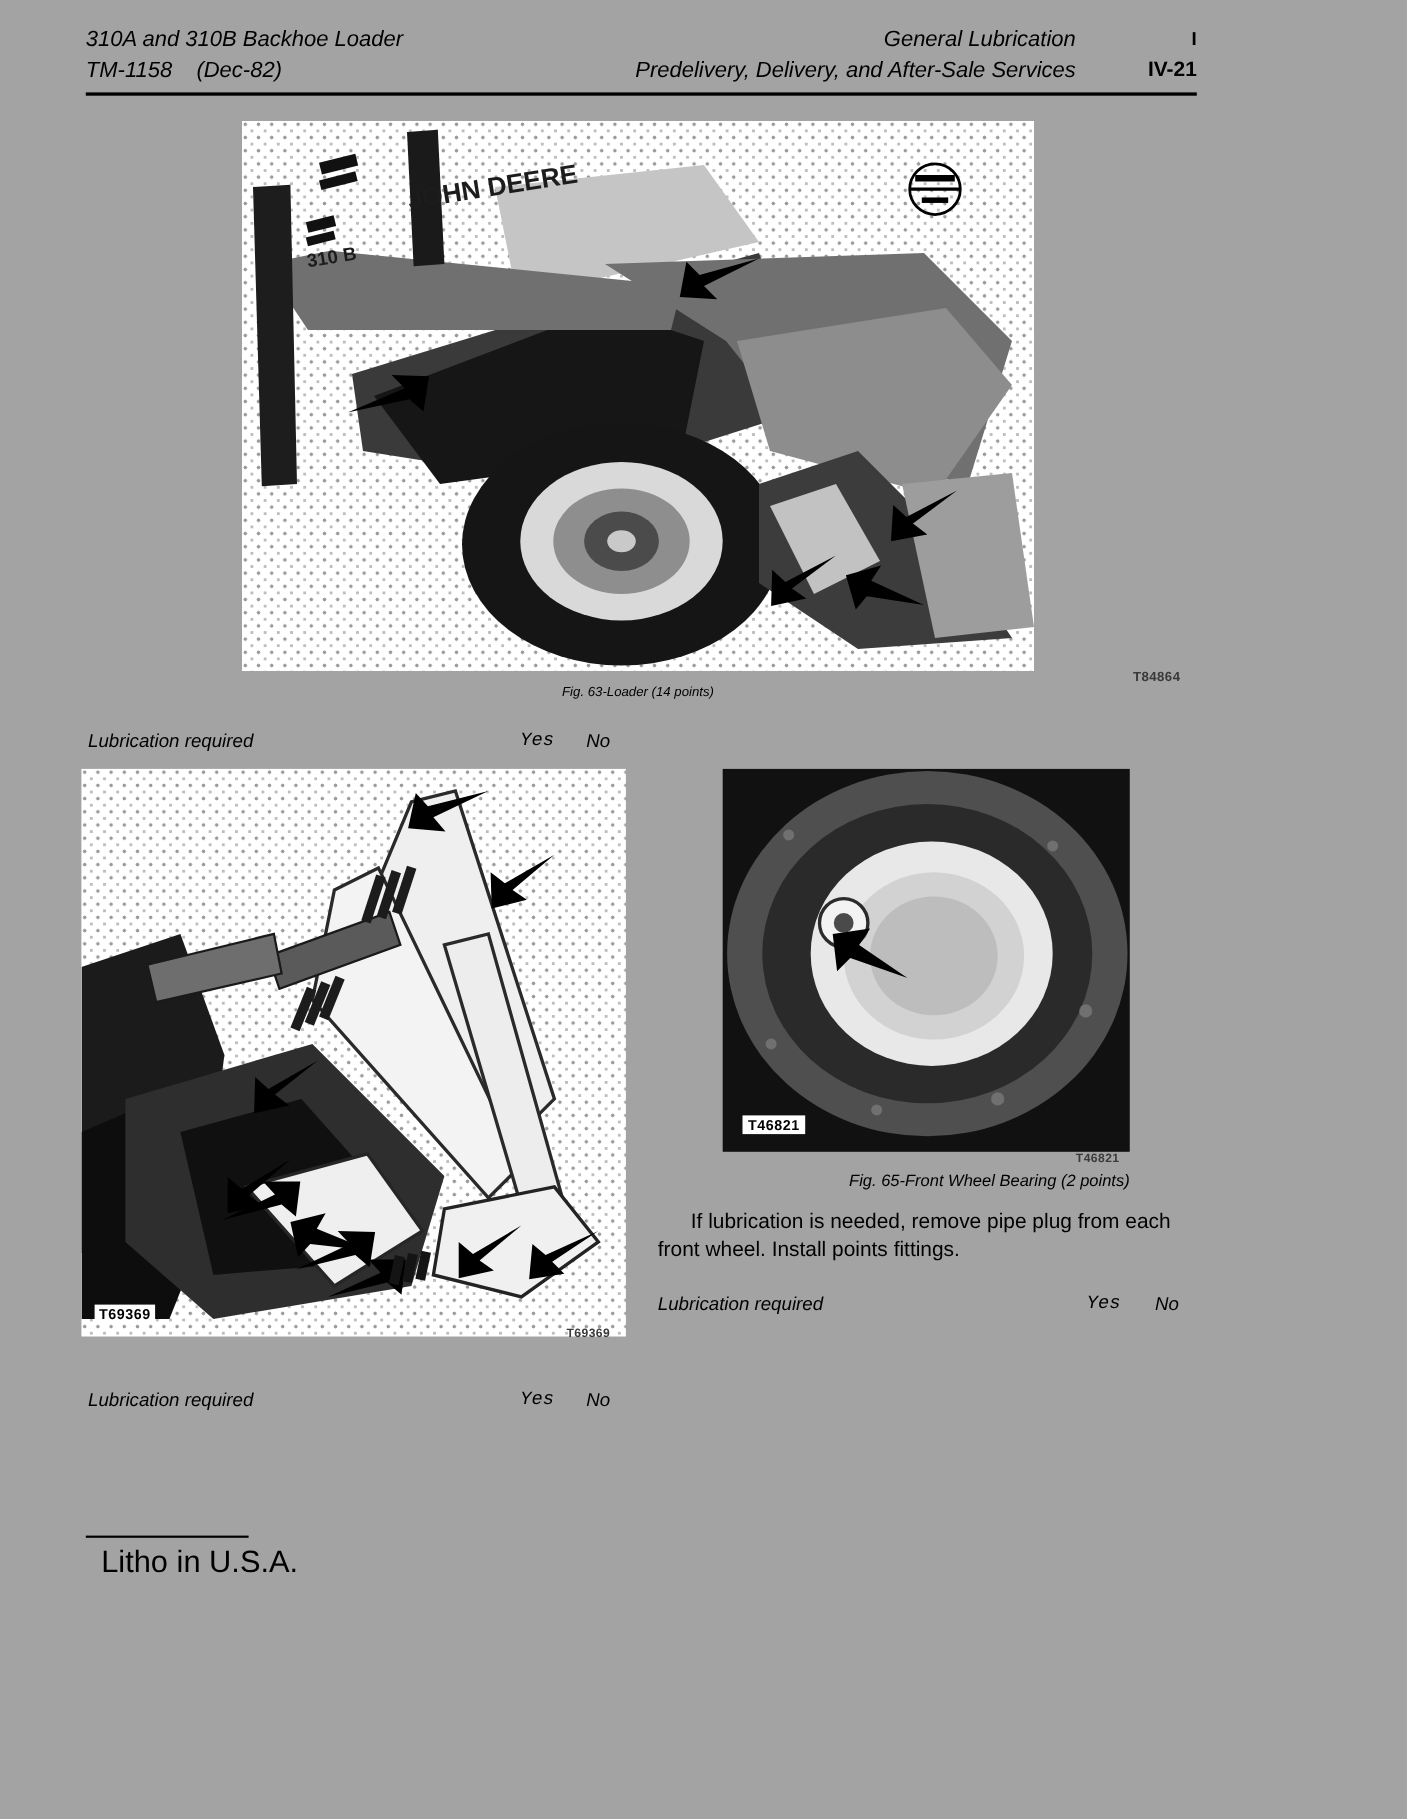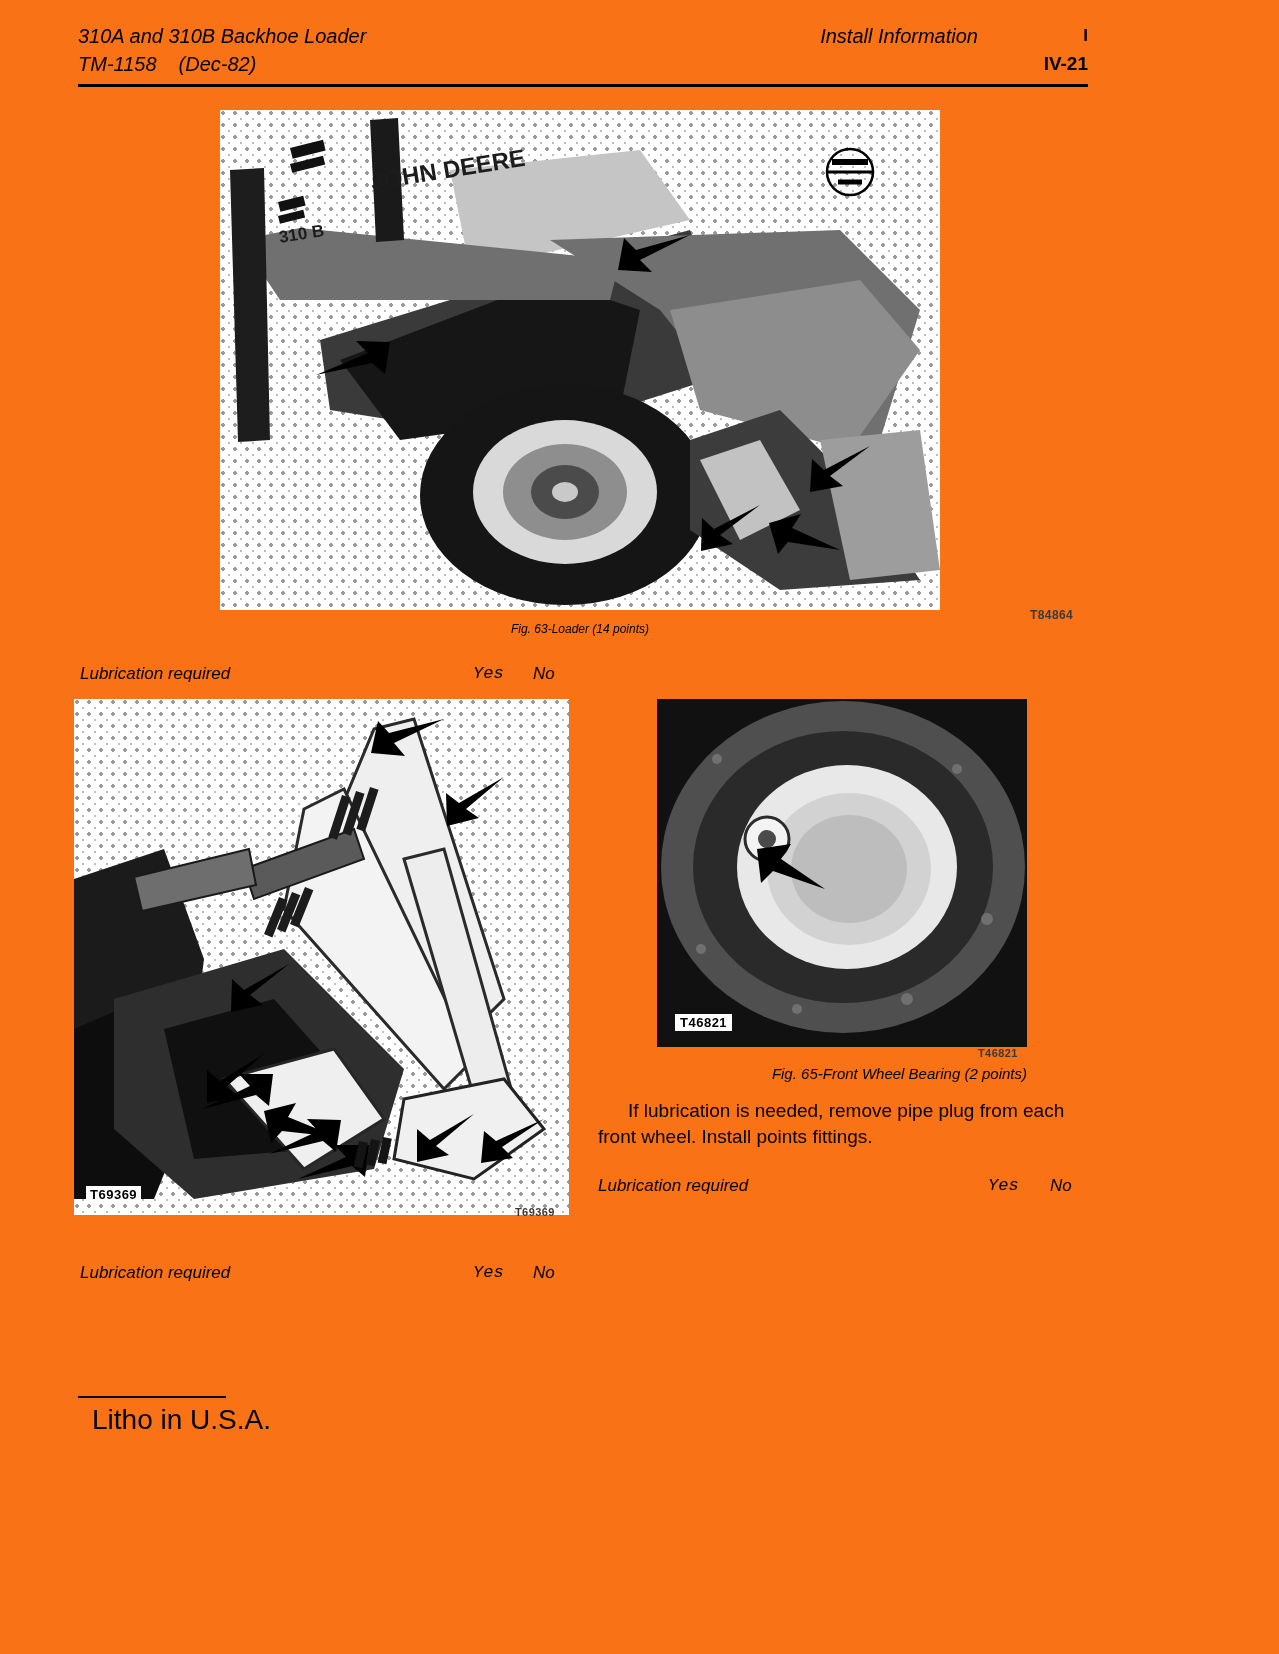--- a/index.html
+++ b/index.html
@@ -8,21 +8,21 @@
     background: #ffffff;
   }
   body {
     font-family: "Liberation Sans", sans-serif;
     color: #000000;
   }
   .page {
     position: relative;
     width: 1279px;
     height: 1654px;
-    background: #f97316;
+    background: #a3a3a3;
     overflow: hidden;
   }
 
   
   .header {
     position: absolute;
     left: 78px;
     top: 22px;
     width: 1010px;
     height: 56px;
@@ -246,21 +246,22 @@
 <div class="page">
 
   <div class="header">
     <div class="hdr-left">
       <div class="line1">310A and 310B Backhoe Loader</div>
       <div class="line2">
         <span class="tm">TM-1158</span><span>(Dec-82)</span>
       </div>
     </div>
     <div class="hdr-center">
-      <div>Install Information</div>
+      <div>General Lubrication</div>
+      <div>Predelivery, Delivery, and After-Sale Services</div>
     </div>
     <div class="hdr-right">
       <div class="sec">I</div>
       <div>IV-21</div>
     </div>
   </div>
   <div class="hdr-rule"></div>
 
   <div class="fig63-wrap">
     <div class="photo">

